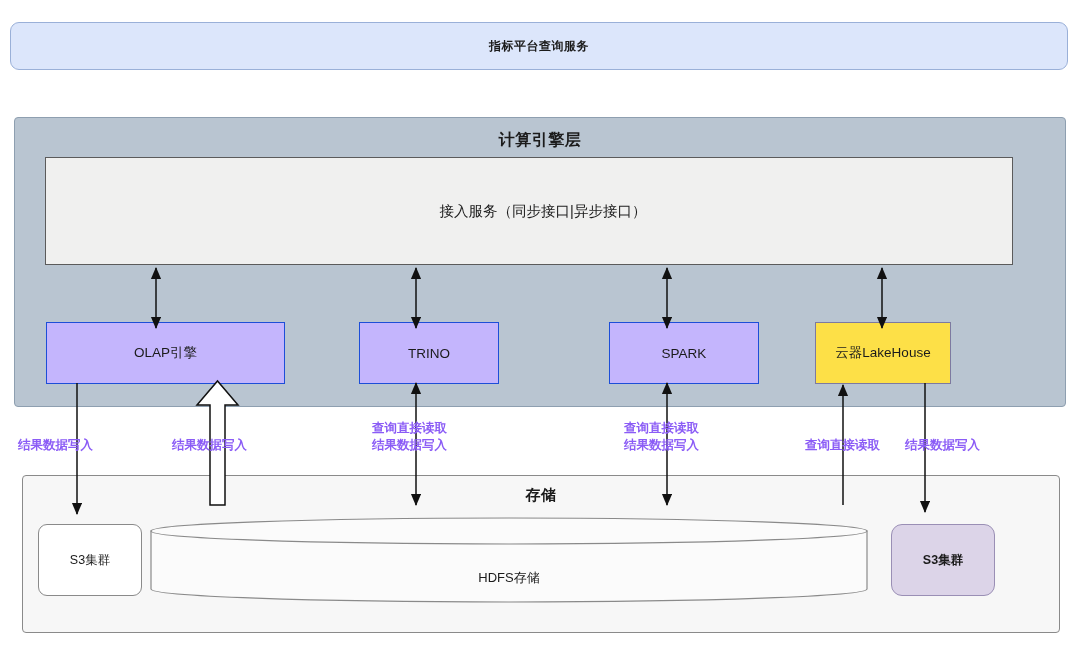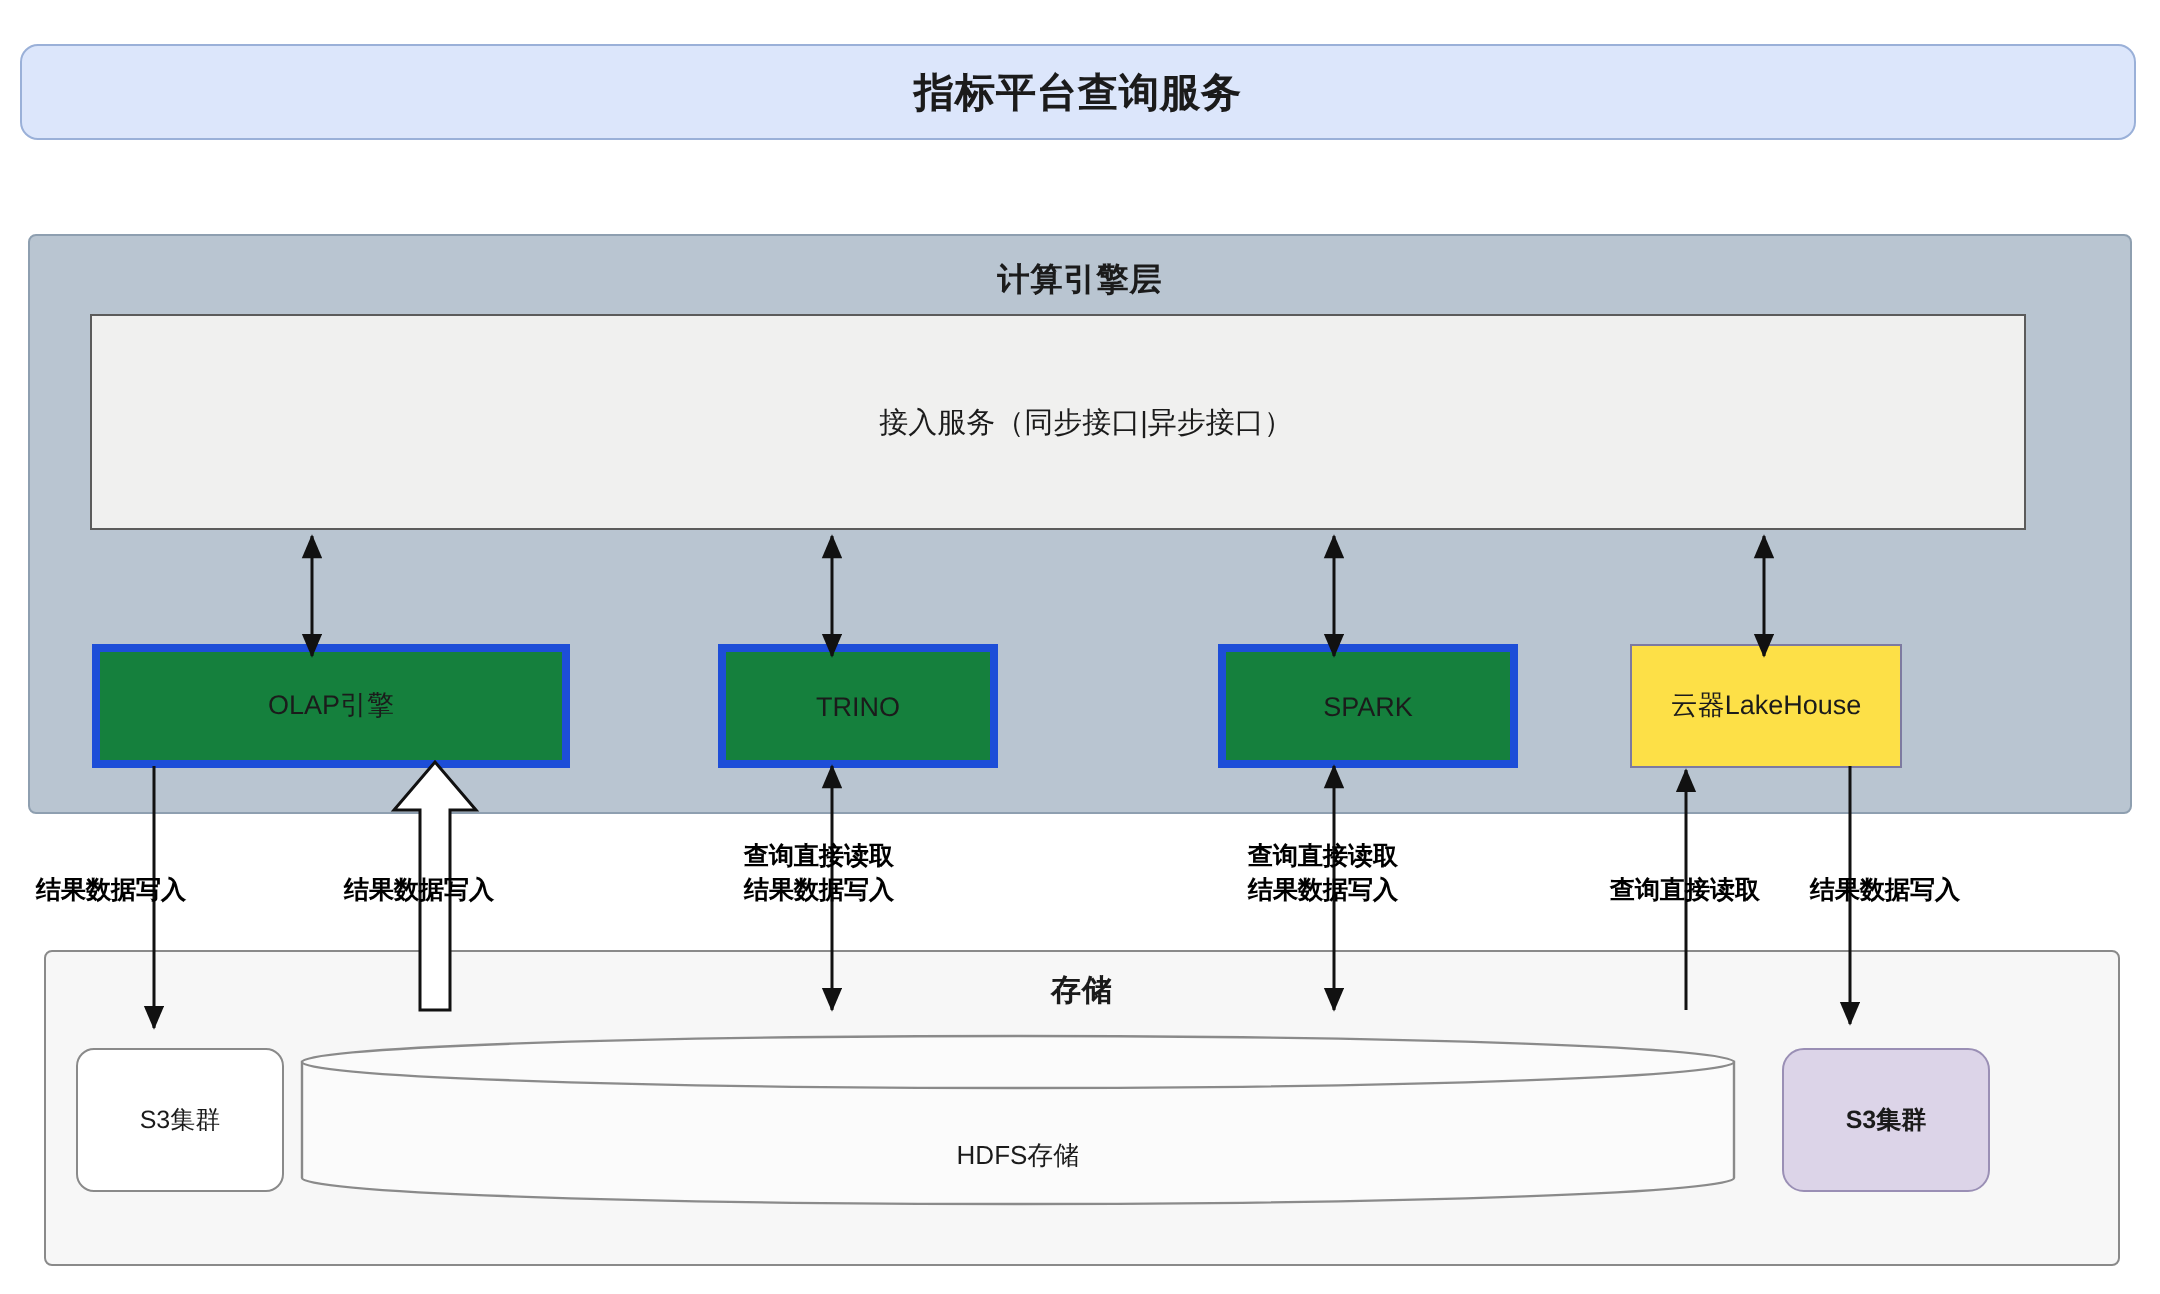--- a/index.html
+++ b/index.html
@@ -32,21 +32,21 @@
     height: 48px;
     box-sizing: border-box;
     background: #dce6fb;
     border: 1px solid #9ab0d8;
     border-radius: 9px;
     display: flex;
     align-items: center;
     justify-content: center;
   }
   #query-service-banner .banner-text {
-    font-size: 20px;
+    font-size: 12px;
     font-weight: bold;
     letter-spacing: .5px;
   }
 
   
   #compute-layer {
     position: absolute;
     left: 14px;
     top: 117px;
     width: 1052px;
@@ -81,22 +81,22 @@
   }
   #access-service-box .box-text {
     font-size: 14.5px;
     margin-left: 28px;
   }
 
   
   .engine-box {
     position: absolute;
     box-sizing: border-box;
-    background: #15803d;
-    border: 4px solid #1d4ed8;
+    background: #c4b5fd;
+    border: 1px solid #1d4ed8;
     display: flex;
     align-items: center;
     justify-content: center;
     font-size: 13.5px;
   }
   #engine-olap  { left: 31px;  top: 204px; width: 239px; height: 62px; }
   #engine-trino { left: 344px; top: 204px; width: 140px; height: 62px; }
   #engine-spark { left: 594px; top: 204px; width: 150px; height: 62px; }
   #engine-lakehouse {
     left: 800px; top: 204px; width: 136px; height: 62px;
@@ -174,21 +174,21 @@
   }
 
   
   .edge-label {
     position: absolute;
     font-size: 12.5px;
     font-weight: bold;
     line-height: 17px;
     white-space: nowrap;
     text-align: center;
-    color: #000000;
+    color: #8b5cf6;
   }
   #label-olap-s3       { left: 18px;  top: 437px; }
   #label-offline-export{ left: 172px; top: 437px; }
   #label-trino         { left: 372px; top: 420px; }
   #label-spark         { left: 624px; top: 420px; }
   #label-lake-read     { left: 805px; top: 437px; }
   #label-lake-write    { left: 905px; top: 437px; }
 
   svg.overlay {
     position: absolute;

